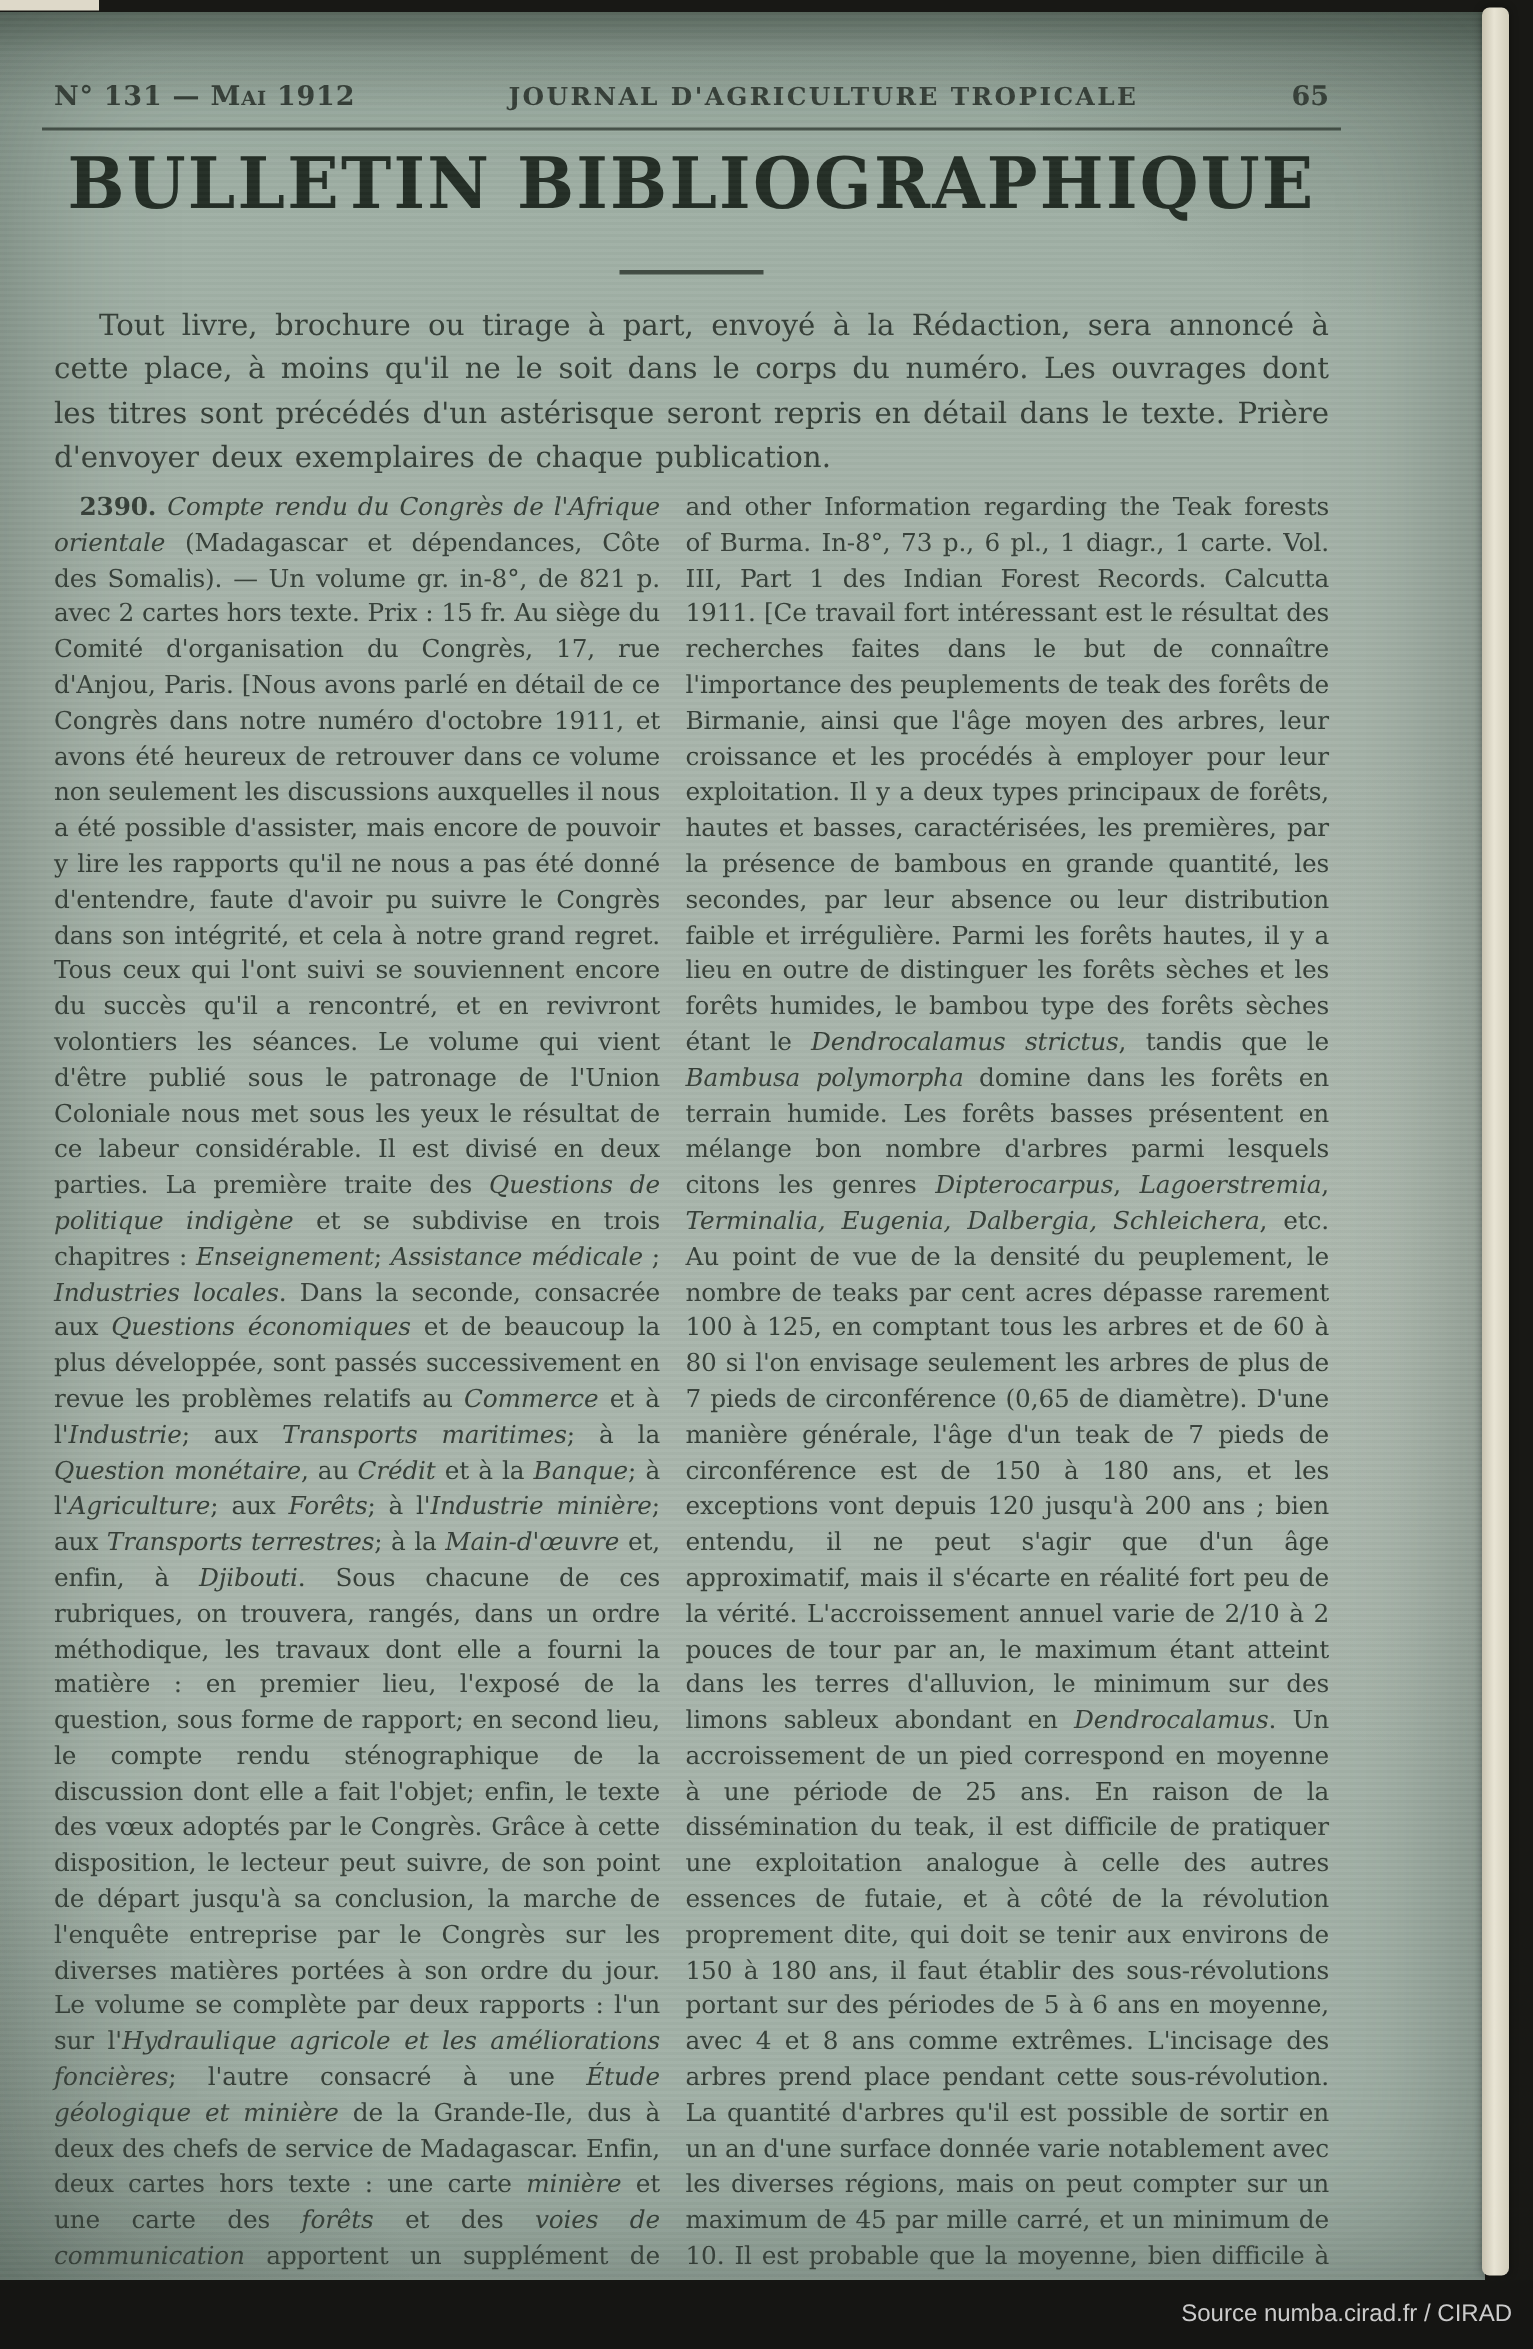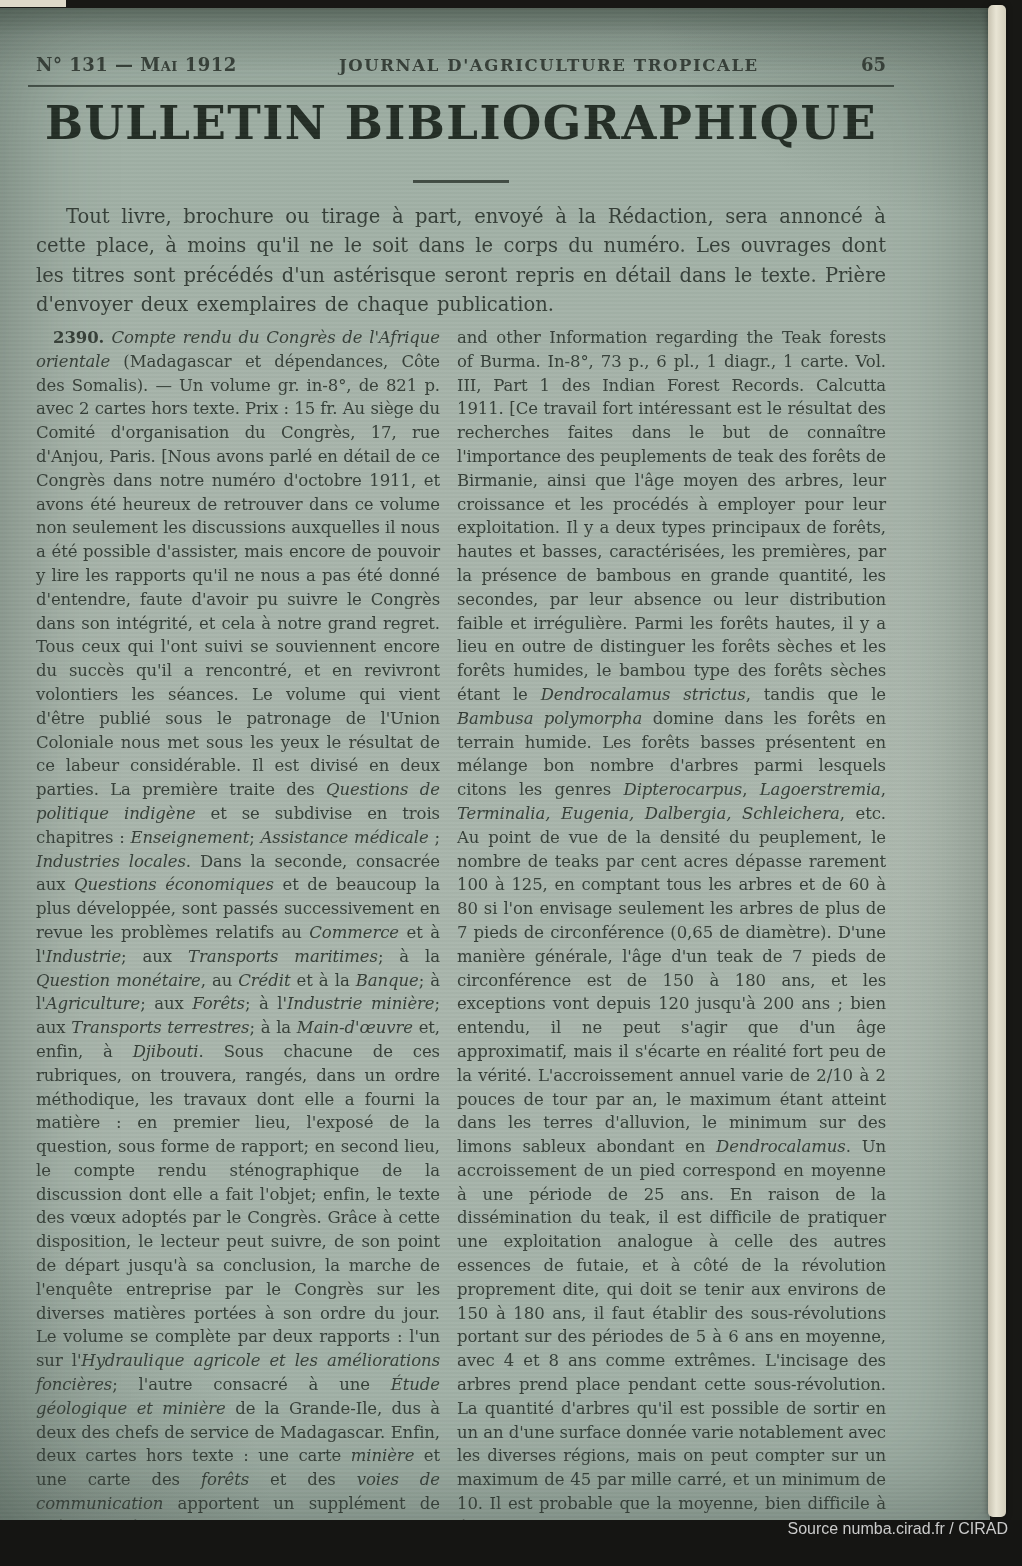--- a/index.html
+++ b/index.html
@@ -45,21 +45,21 @@
   }
   .columns{position:absolute;top:272px;left:0;width:100%;display:flex;gap:17px;}
   .col{font-size:16.5px;line-height:23.8px;text-align:justify;letter-spacing:-0.1px;}
   .col.left{width:404px;}
   .col.right{width:429px;}
   .para{margin:0;}
   .para.indent{text-indent:17px;}
   .para b{font-weight:bold;}
   .bottom-bar{
     position:absolute;left:0;bottom:0;width:100%;height:46px;background:#151513;
-    display:flex;justify-content:flex-end;box-sizing:border-box;padding-right:14px;
+    display:flex;align-items:center;justify-content:flex-end;box-sizing:border-box;padding-right:14px;
   }
   .source{color:#cbcbcb;font-family:"Liberation Sans",sans-serif;font-size:16px;}
 </style>
 </head>
 <body>
 
 <div class="scan">
   <div class="corner-sliver"></div>
 
   <div class="paper">

